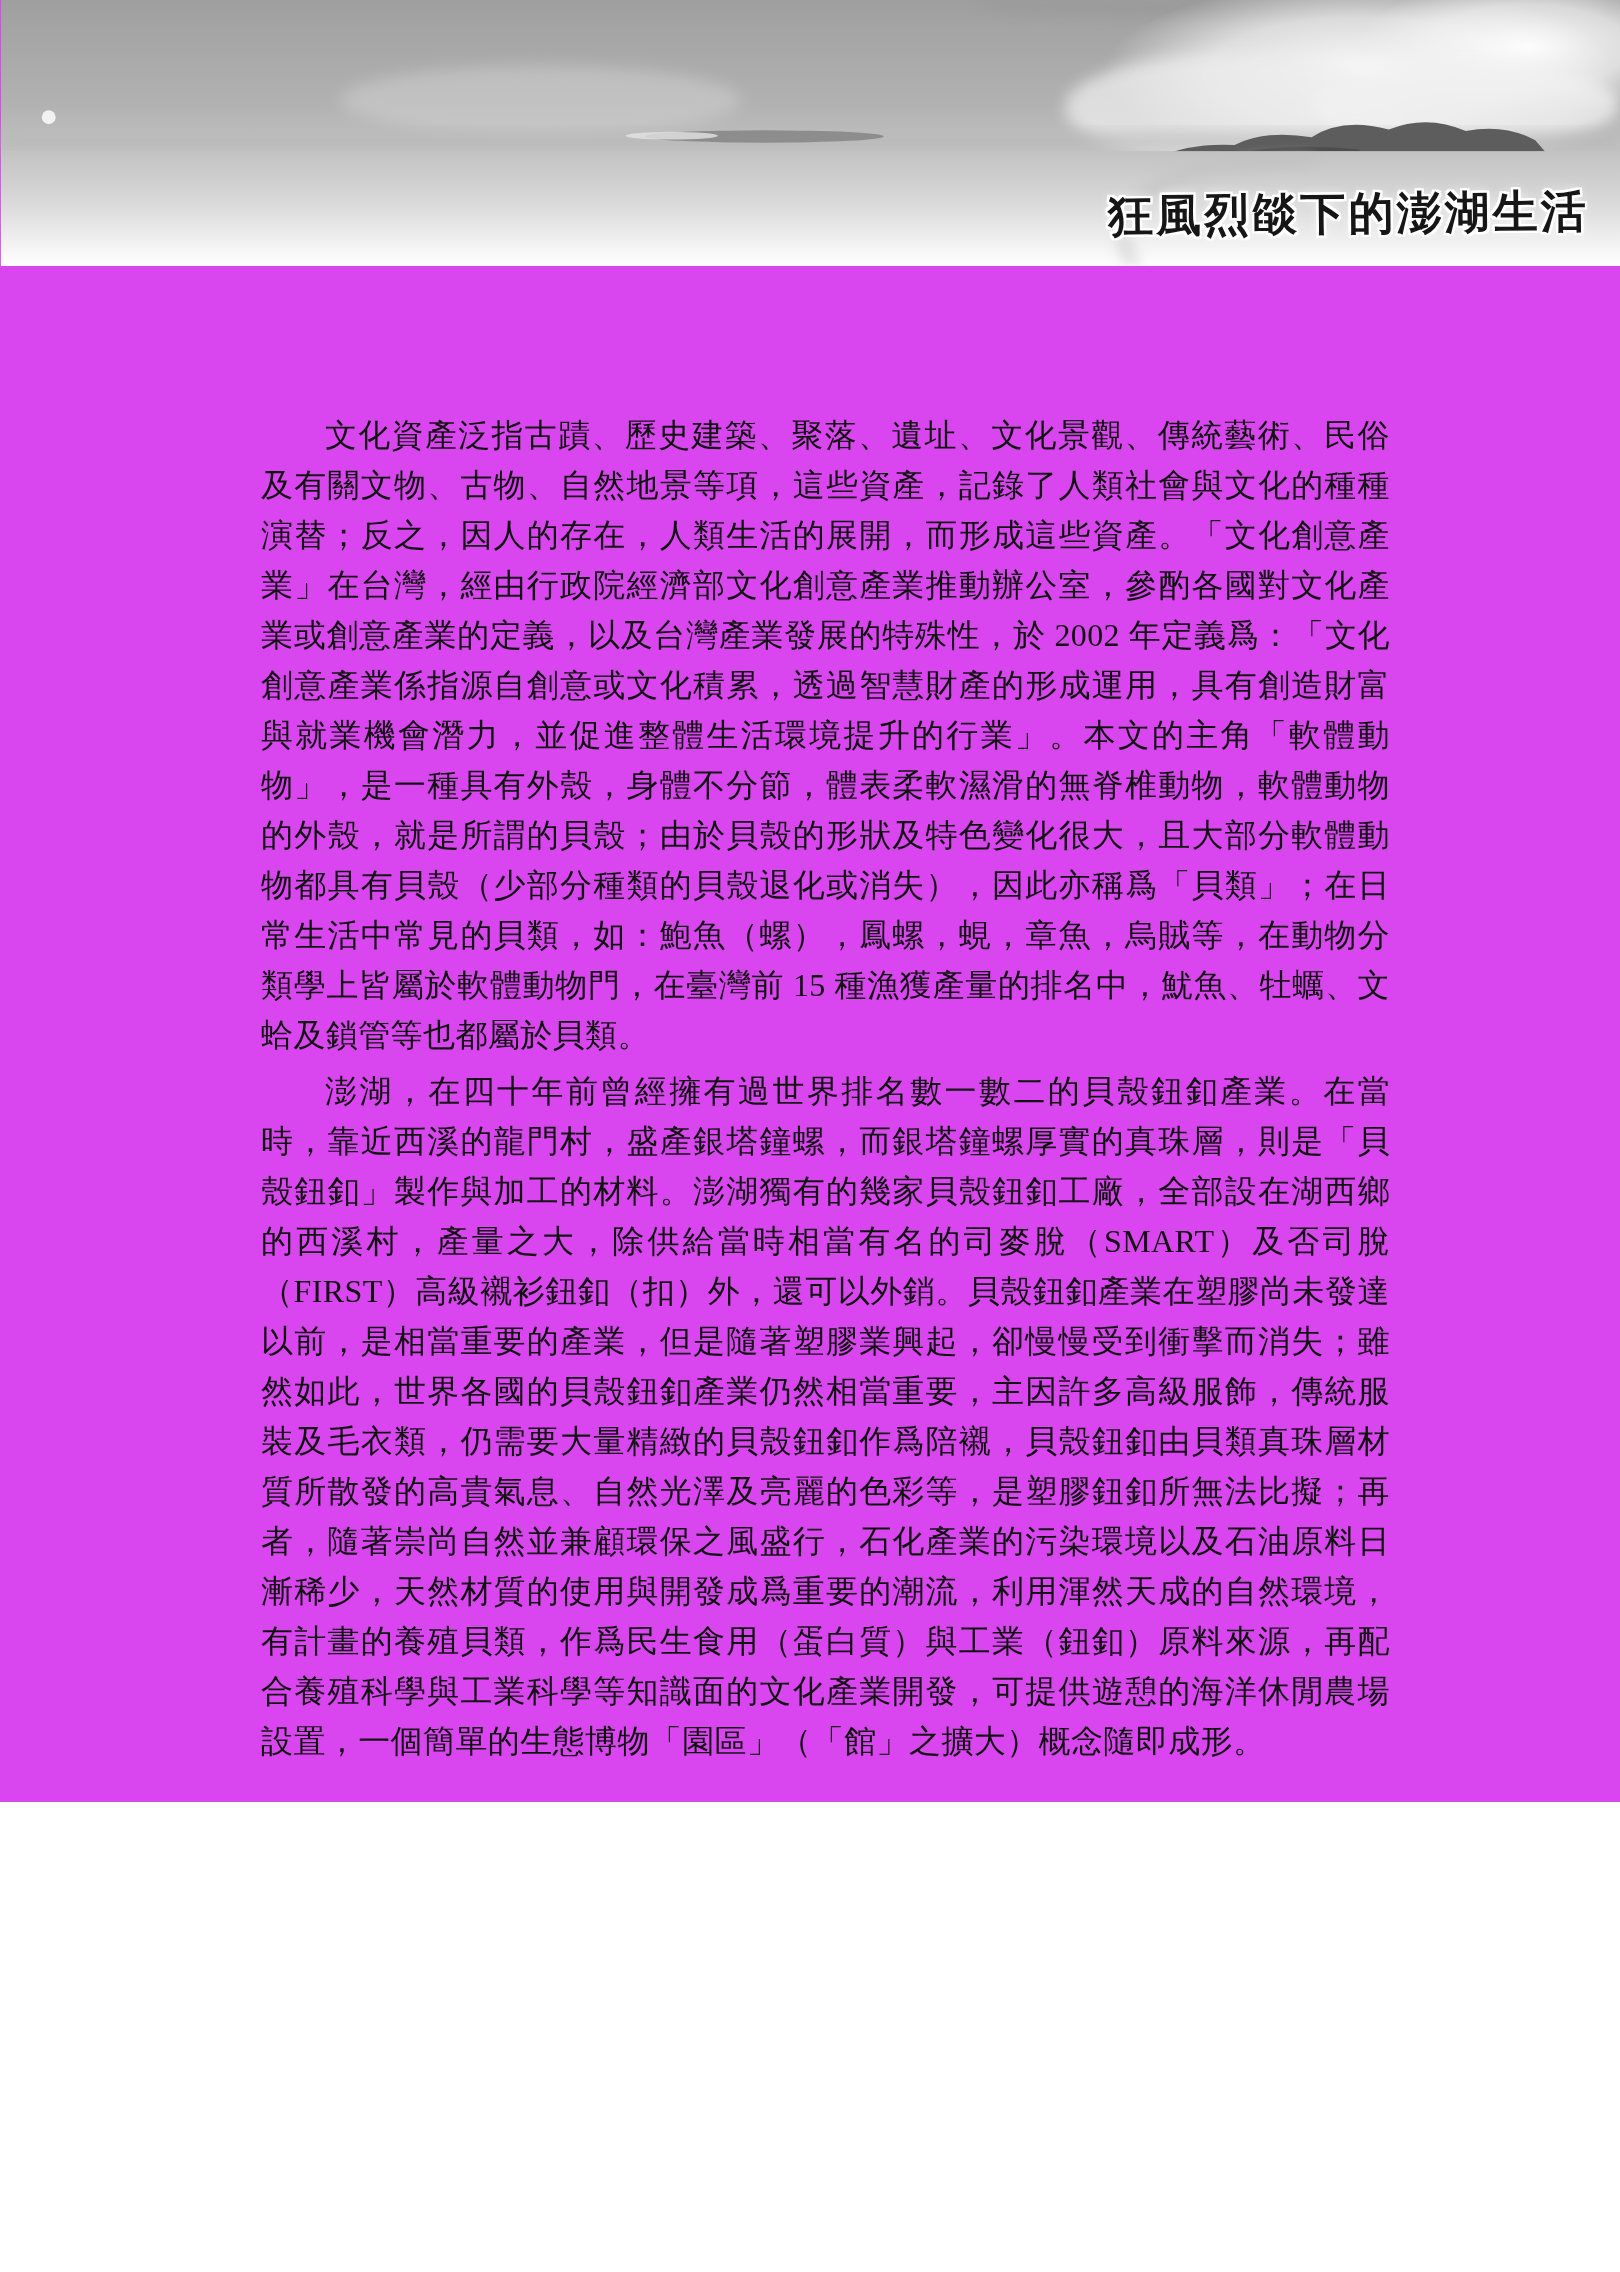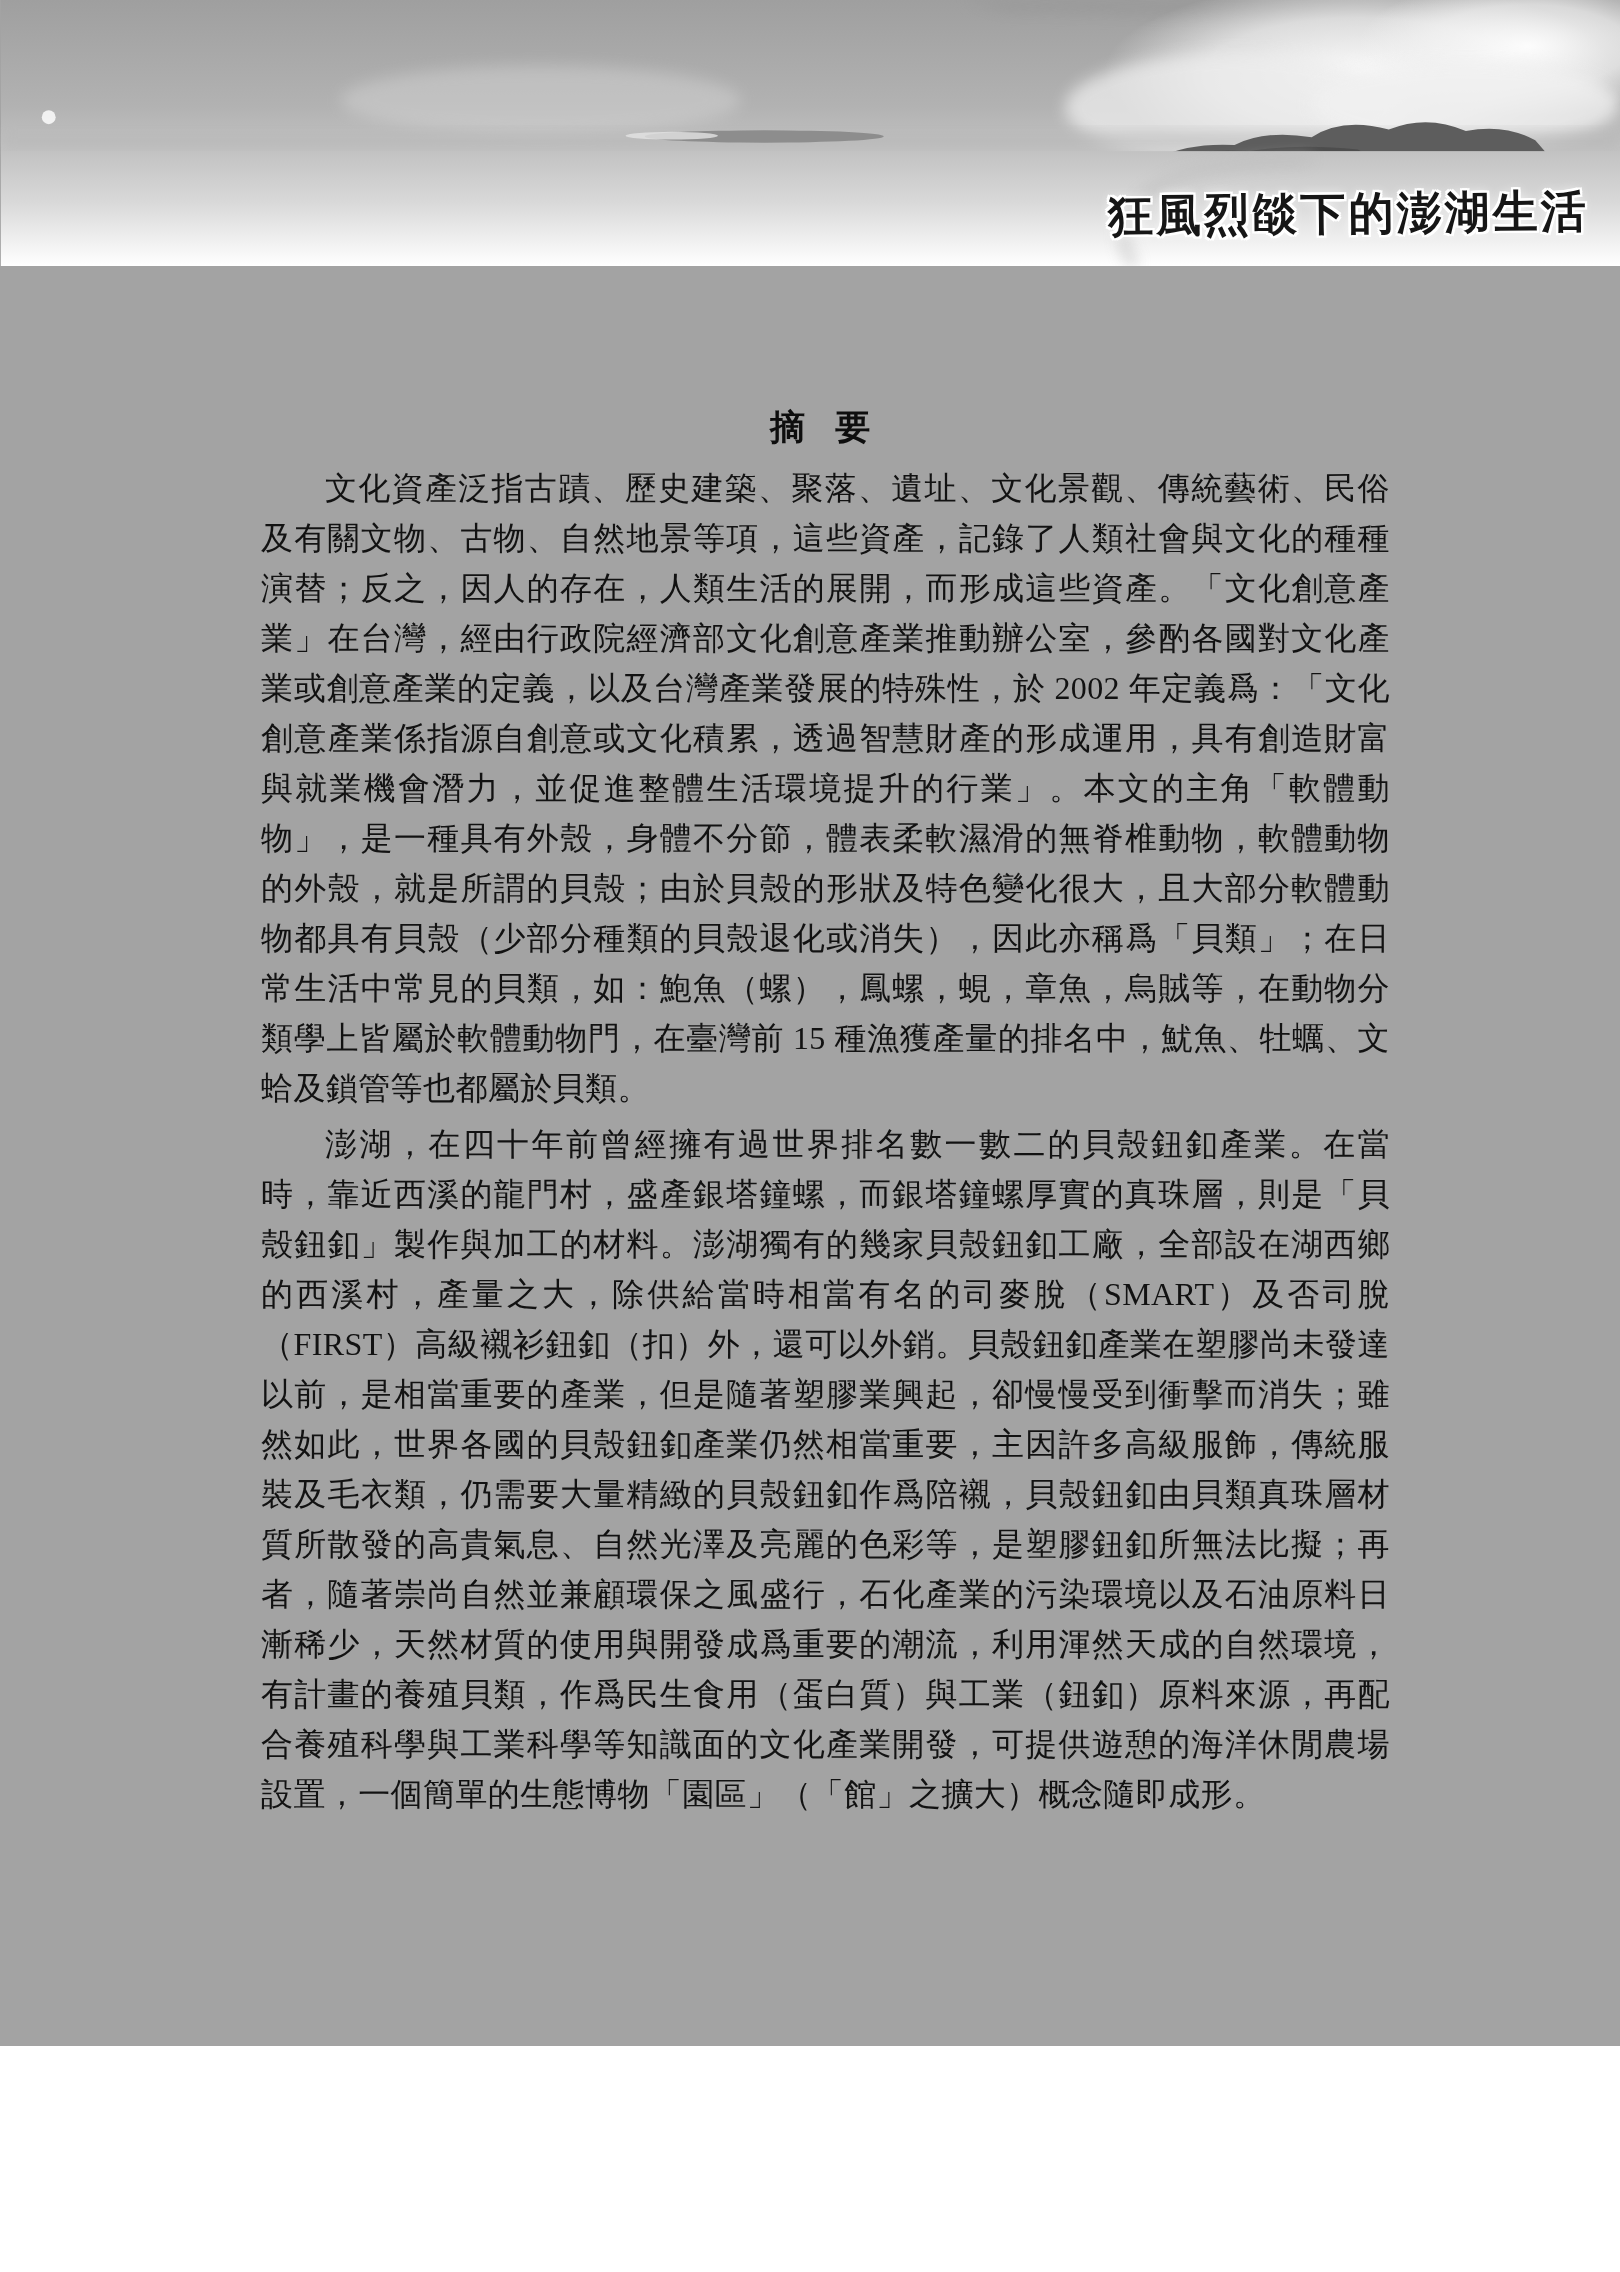--- a/index.html
+++ b/index.html
@@ -1,20 +1,20 @@
 <!DOCTYPE html>
 <html style="font-size:12.3px"><head>
 <meta charset="utf-8">
 <style>
   html, body { margin: 0; padding: 0; background: #ffffff; }
   .page {
     position: relative;
     width: 1621px;
-    height: 2046px;
-    background: #a3a3a3;
+    height: 1802px;
+    background: #d946ef;
     overflow: hidden;
     font-family: "Liberation Serif", "DejaVu Serif", serif;
   }
 
   
   .banner {
     position: absolute;
     top: 0; left: 0;
     width: 1621px; height: 266px;
   }
@@ -144,21 +144,20 @@
 
       <rect x="0" y="196" width="2100" height="149" fill="url(#beach)"></rect>
 
       <path d="M1470,345 Q1430,285 1500,240 Q1560,212 1700,208" fill="none" stroke="#bdbdbd" stroke-width="10" opacity="0.85" filter="url(#soft)"></path>
     </svg>
 
     <div class="banner-title">狂風烈燄下的澎湖生活</div>
   </div>
 
   <div class="content">
-    <h2 class="abstract-heading">摘 要</h2>
     <p>文化資產泛指古蹟、歷史建築、聚落、遺址、文化景觀、傳統藝術、民俗及有關文物、古物、自然地景等項，這些資產，記錄了人類社會與文化的種種演替；反之，因人的存在，人類生活的展開，而形成這些資產。「文化創意產業」在台灣，經由行政院經濟部文化創意產業推動辦公室，參酌各國對文化產業或創意產業的定義，以及台灣產業發展的特殊性，於 2002 年定義爲：「文化創意產業係指源自創意或文化積累，透過智慧財產的形成運用，具有創造財富與就業機會潛力，並促進整體生活環境提升的行業」。本文的主角「軟體動物」，是一種具有外殼，身體不分節，體表柔軟濕滑的無脊椎動物，軟體動物的外殼，就是所謂的貝殼；由於貝殼的形狀及特色變化很大，且大部分軟體動物都具有貝殼（少部分種類的貝殼退化或消失），因此亦稱爲「貝類」；在日常生活中常見的貝類，如：鮑魚（螺），鳳螺，蜆，章魚，烏賊等，在動物分類學上皆屬於軟體動物門，在臺灣前 15 種漁獲產量的排名中，魷魚、牡蠣、文蛤及鎖管等也都屬於貝類。</p>
     <p>澎湖，在四十年前曾經擁有過世界排名數一數二的貝殼鈕釦產業。在當時，靠近西溪的龍門村，盛產銀塔鐘螺，而銀塔鐘螺厚實的真珠層，則是「貝殼鈕釦」製作與加工的材料。澎湖獨有的幾家貝殼鈕釦工廠，全部設在湖西鄉的西溪村，產量之大，除供給當時相當有名的司麥脫（SMART）及否司脫（FIRST）高級襯衫鈕釦（扣）外，還可以外銷。貝殼鈕釦產業在塑膠尚未發達以前，是相當重要的產業，但是隨著塑膠業興起，卻慢慢受到衝擊而消失；雖然如此，世界各國的貝殼鈕釦產業仍然相當重要，主因許多高級服飾，傳統服裝及毛衣類，仍需要大量精緻的貝殼鈕釦作爲陪襯，貝殼鈕釦由貝類真珠層材質所散發的高貴氣息、自然光澤及亮麗的色彩等，是塑膠鈕釦所無法比擬；再者，隨著崇尚自然並兼顧環保之風盛行，石化產業的污染環境以及石油原料日漸稀少，天然材質的使用與開發成爲重要的潮流，利用渾然天成的自然環境，有計畫的養殖貝類，作爲民生食用（蛋白質）與工業（鈕釦）原料來源，再配合養殖科學與工業科學等知識面的文化產業開發，可提供遊憩的海洋休閒農場設置，一個簡單的生態博物「園區」（「館」之擴大）概念隨即成形。</p>
   </div>
 
   <div class="footer">
     <span class="divider"></span>
     <span class="section-label">發表與評論</span>
     <span class="divider"></span>
     <span class="page-number">175</span>
   </div>

